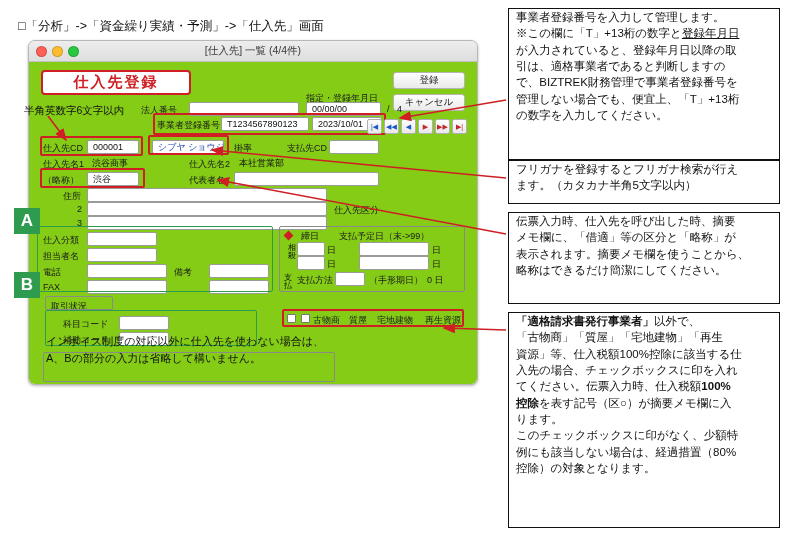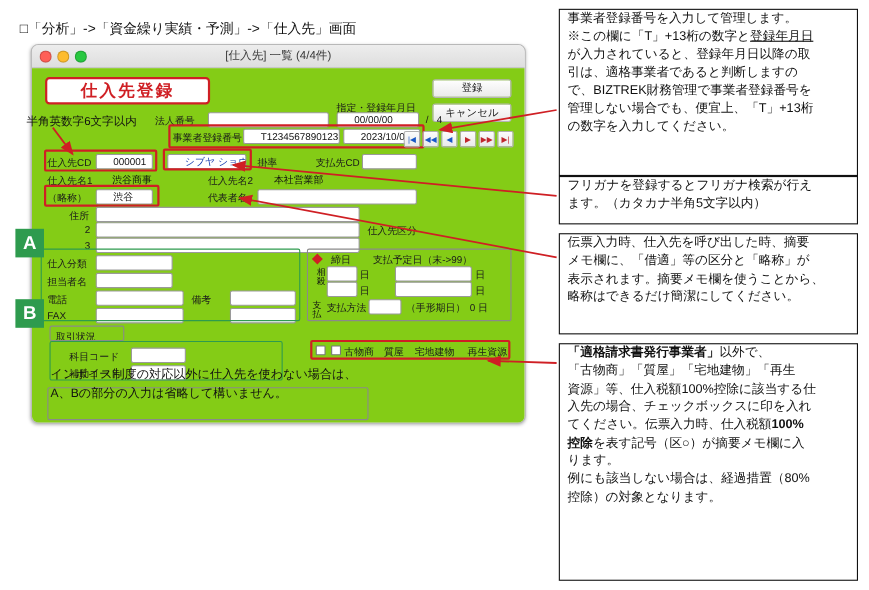--- a/index.html
+++ b/index.html
@@ -84,21 +84,21 @@
 
   .lbl { position: absolute; font-size: 9px; color: #1a1a1a; white-space: nowrap; text-align: right; }
   .fld {
     position: absolute;
     background: #fff;
     border: 1px solid #9a9a9a;
     border-radius: 2px;
     font-size: 9px;
     color: #111;
     display: flex; align-items: center;
-    padding-left: 15px;
+    padding-left: 5px;
     height: 14px;
     overflow: hidden;
     white-space: nowrap;
   }
   .fld.noborder { border: none; background: transparent; }
 
   
   .redbox {
     position: absolute;
     border: 2px solid #cf1f24;
@@ -357,20 +357,21 @@
   </div>
 
   <div class="callout" style="left:508px; top:312px; width:272px; height:216px;">
     <div><b>「適格請求書発行事業者」</b><span>以外で、</span></div>
     <div>「古物商」「質屋」「宅地建物」「再生</div>
     <div>資源」等、仕入税額100%控除に該当する仕</div>
     <div>入先の場合、チェックボックスに印を入れ</div>
     <div><span>てください。伝票入力時、仕入税額</span><b>100%</b></div>
     <div><b>控除</b><span>を表す記号（区○）が摘要メモ欄に入</span></div>
     <div>ります。</div>
+    <div>このチェックボックスに印がなく、少額特</div>
     <div>例にも該当しない場合は、経過措置（80%</div>
     <div>控除）の対象となります。</div>
   </div>
 
   <svg class="arrows">
     <defs>
       <marker id="ar-red" markerWidth="9" markerHeight="9" refX="7" refY="3.2" orient="auto">
         <path d="M0,0 L8,3.2 L0,6.4 z" fill="#cf1f24"></path>
       </marker>
     </defs>

